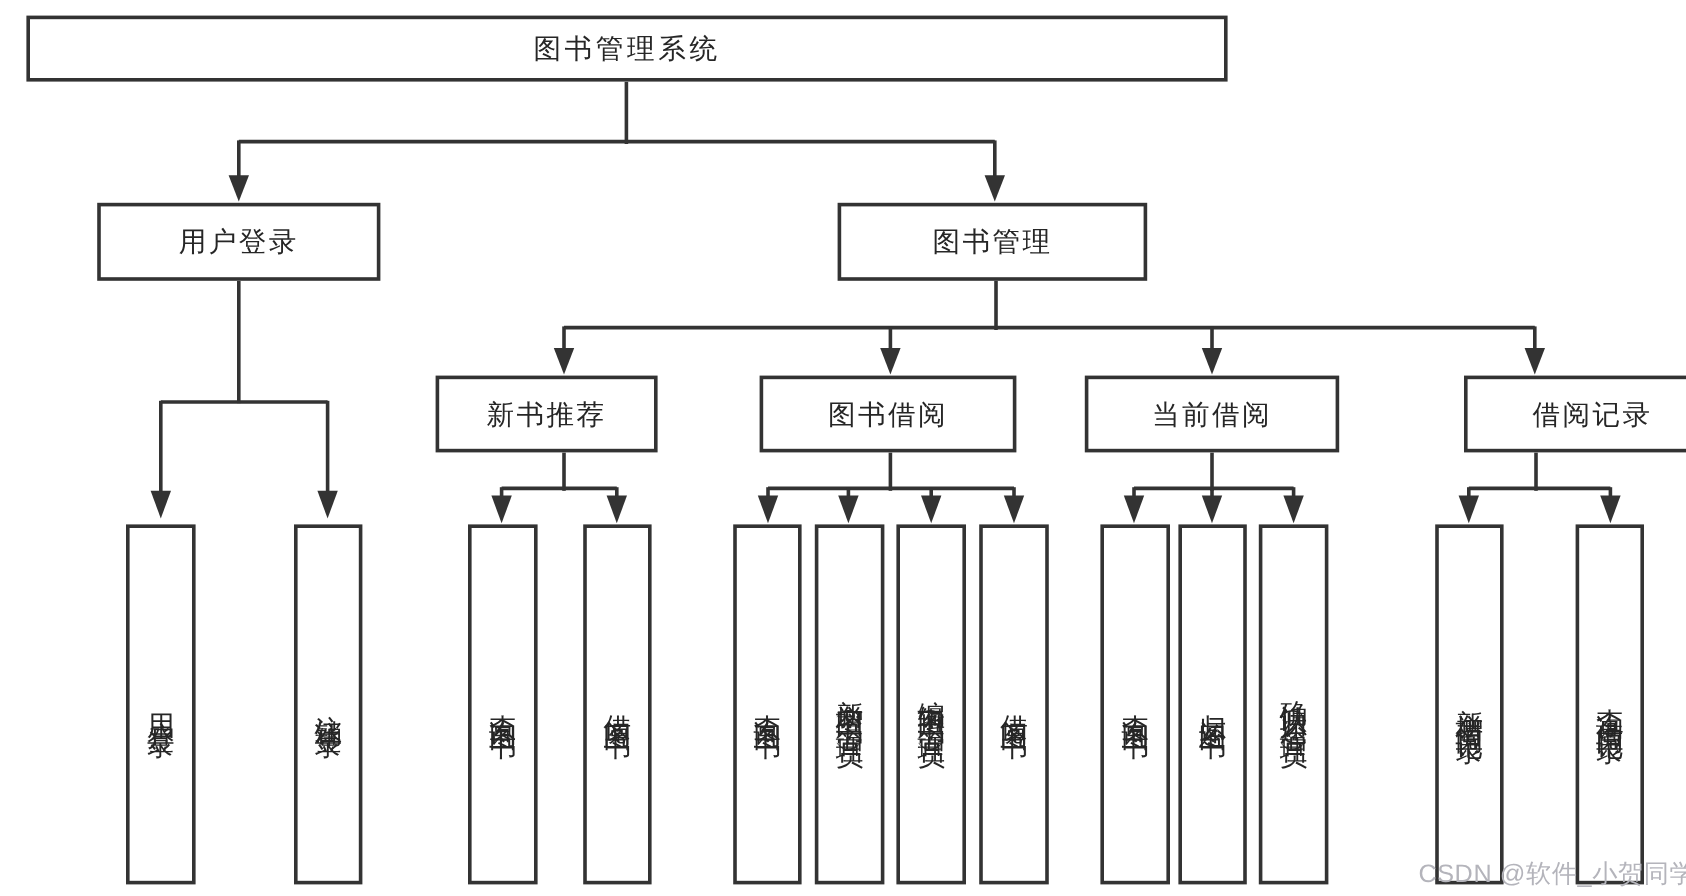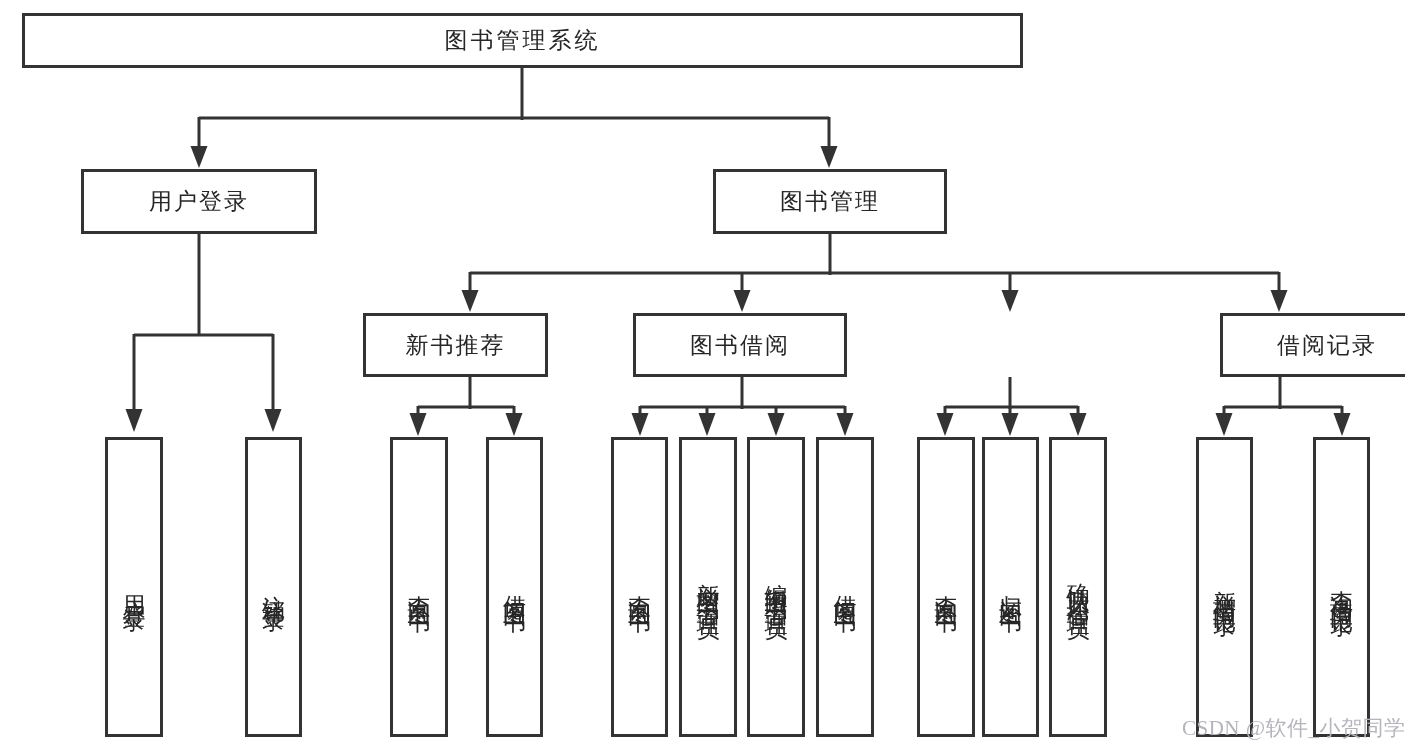--- a/index.html
+++ b/index.html
@@ -7,21 +7,20 @@
     padding: 0;
     background: #ffffff;
     font-family: "Liberation Sans", sans-serif;
   }
   .canvas {
     position: relative;
     width: 1405px;
     height: 747px;
     background: #ffffff;
     overflow: hidden;
-    font-family: Liberation Serif, serif;
   }
   svg.connectors {
     position: absolute;
     left: 0; top: 0;
     width: 1405px;
     height: 747px;
   }
   .node {
     position: absolute;
     box-sizing: border-box;
@@ -135,24 +134,25 @@
       <polygon points="1001.5,413 1018.5,413 1010,436"></polygon>
       <polygon points="1069.5,413 1086.5,413 1078,436"></polygon>
       <polygon points="1215.5,413 1232.5,413 1224,436"></polygon>
       <polygon points="1333.5,413 1350.5,413 1342,436"></polygon>
     </g>
   </svg>
 
   <div class="node title-box">图书管理系统</div>
 
   <div class="node lvl2" style="left:81px; width:236px;">用户登录</div>
-  <div class="node lvl2" style="left:713px; width:234px;">图书管理</div>
+  <div class="node lvl2" style="left:698px; width:258px;">图书管理</div>
 
   <div class="node lvl3" style="left:363px; width:185px;">新书推荐</div>
   <div class="node lvl3" style="left:633px; width:214px;text-align:right;">图书借阅</div>
+  <div class="node lvl3" style="left:904px; width:212px;">当前借阅</div>
   <div class="node lvl3" style="left:1172px; width:214px;margin-left:48px;">借阅记录</div>
 
   <div class="vbox" style="left:105px; width:58px;">用户登录</div>
   <div class="vbox" style="left:245px; width:57px;">注销登录</div>
 
   <div class="vbox" style="left:390px; width:58px;">查询图书</div>
   <div class="vbox" style="left:486px; width:57px;">借阅图书</div>
 
   <div class="vbox" style="left:611px; width:57px;">查询图书</div>
   <div class="vbox" style="left:679px; width:58px;">新增图书（管理员）</div>

